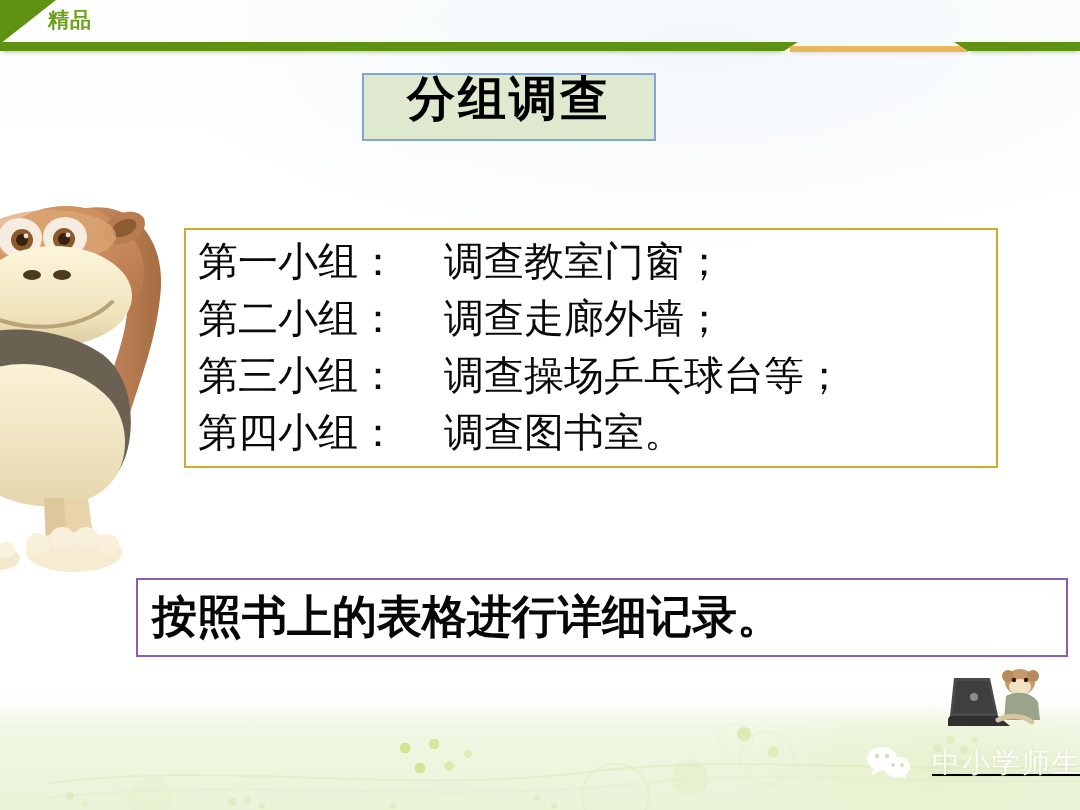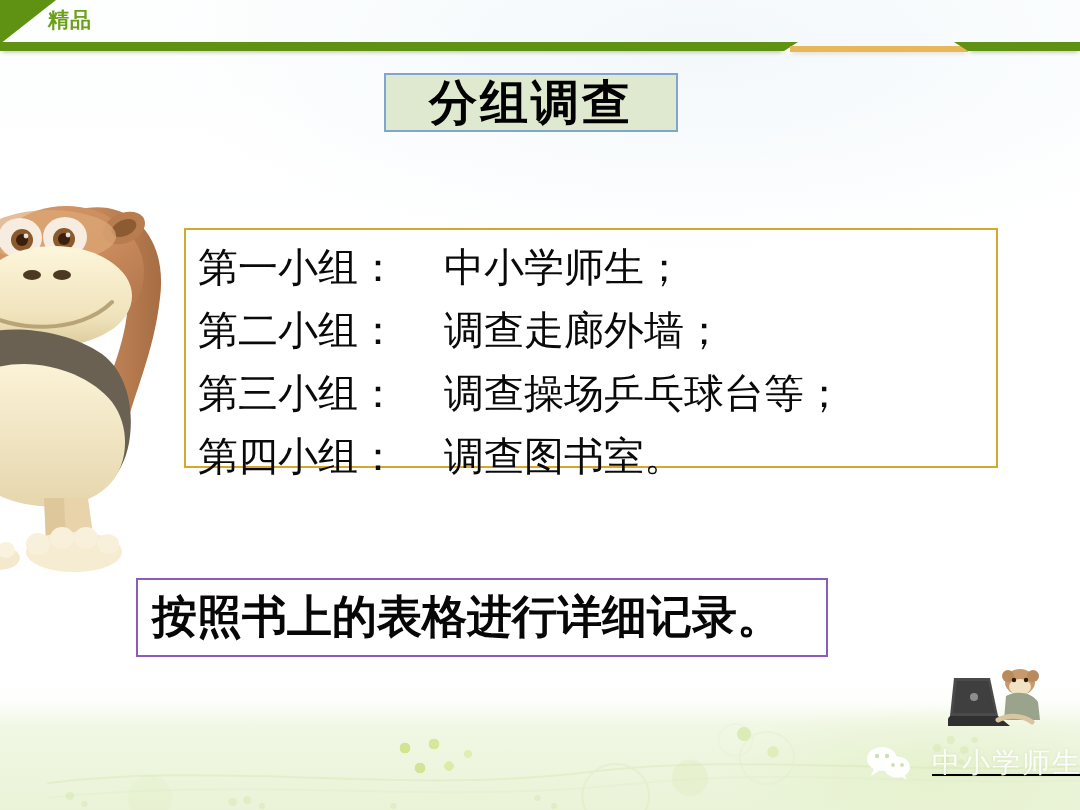--- a/index.html
+++ b/index.html
@@ -143,29 +143,28 @@
     font-size: 21px;
     font-weight: 700;
     color: #6aa015;
     letter-spacing: 1px;
     line-height: 32px;
   }
 
   
   .title-box {
     position: absolute;
-    left: 384px;
+    left: 362px;
     top: 73px;
     width: 294px;
-    height: 59px;
+    height: 68px;
     background: #dfe9cf;
     border: 2px solid #7fa7cd;
     box-sizing: border-box;
     display: flex;
-    align-items: center;
     justify-content: center;
   }
   .title-text {
     font-family: "Liberation Serif", "DejaVu Serif", serif;
     font-size: 48px;
     font-weight: 700;
     color: #000000;
     letter-spacing: 3px;
     line-height: 1;
     white-space: nowrap;
@@ -196,29 +195,28 @@
     font-size: 40px;
     font-weight: 500;
     color: #0a0a0a;
     line-height: 57px;
     white-space: nowrap;
     letter-spacing: 0px;
   }
   .content-line .grp {
     display: inline-block;
     min-width: 246px;
-    margin-top: 6px;
   }
 
   
   .note-box {
     position: absolute;
     left: 136px;
     top: 578px;
-    width: 692px;
+    width: 932px;
     height: 79px;
     border: 2px solid #8b5cb8;
     box-sizing: border-box;
     display: flex;
     align-items: center;
   }
   .note-text {
     font-family: "Liberation Serif", "DejaVu Serif", serif;
     font-size: 45px;
     font-weight: 700;
@@ -392,21 +390,21 @@
     <ellipse cx="124" cy="358" rx="11" ry="10" fill="#f8f0da"></ellipse>
 
     <ellipse cx="14" cy="372" rx="22" ry="12" fill="#f4e9cd"></ellipse>
     <ellipse cx="4" cy="366" rx="9" ry="8" fill="#f9f2de"></ellipse>
     <ellipse cx="22" cy="364" rx="9" ry="8" fill="#f9f2de"></ellipse>
   </svg>
 
   <div class="content-box"></div>
   <ul class="content-list">
     <li class="content-line">
-      <span class="grp">第一小组：</span><span>中小学师生；</span>
+      <span class="grp">第一小组：</span><span>调查教室门窗；</span>
     </li>
     <li class="content-line">
       <span class="grp">第二小组：</span><span>调查走廊外墙；</span>
     </li>
     <li class="content-line">
       <span class="grp">第三小组：</span><span>调查操场乒乓球台等；</span>
     </li>
     <li class="content-line">
       <span class="grp">第四小组：</span><span>调查图书室。</span>
     </li>

